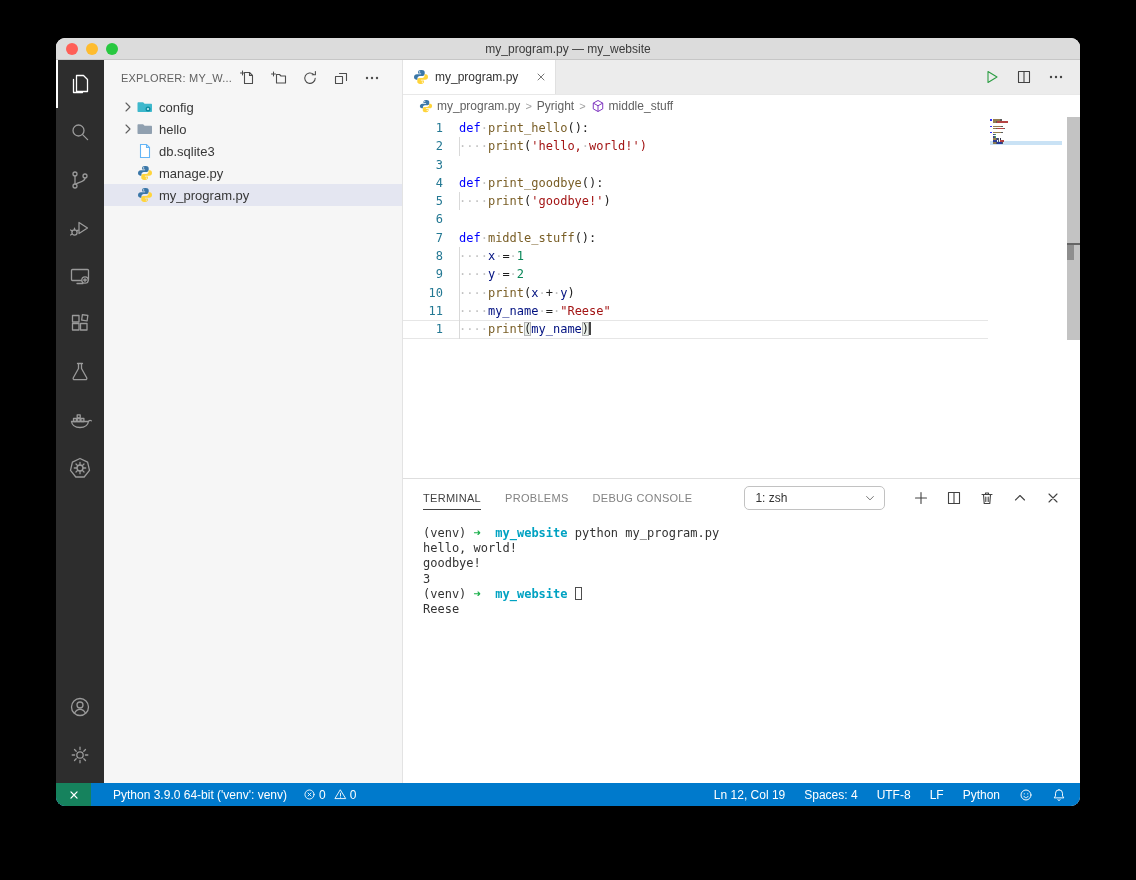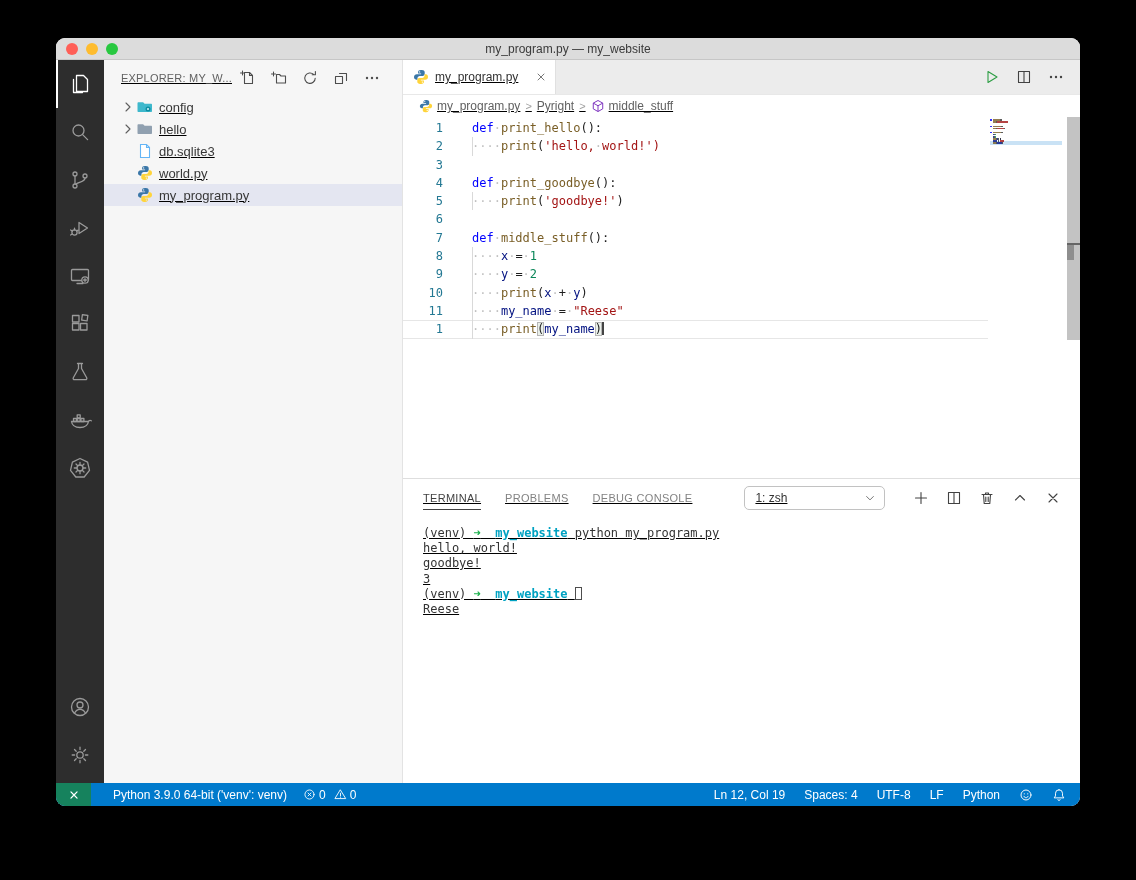--- a/index.html
+++ b/index.html
@@ -12,21 +12,21 @@
 
   
   .titlebar { height:22px; background:#dcdcdc; border-bottom:1px solid #c6c6c6;
               display:flex; align-items:center; justify-content:center; position:relative;
               font-size:12px; color:#3a3a3a; }
   .lights { position:absolute; left:10px; top:0; height:22px; display:flex; align-items:center; gap:8px; }
   .light { width:12px; height:12px; border-radius:50%; display:inline-block; }
   .l-red{ background:#ff5f57; } .l-yellow{ background:#febc2e; } .l-green{ background:#28c840; }
 
   
-  .body { position:absolute; top:22px; left:0; right:0; bottom:23px; display:flex;text-decoration:underline; }
+  .body { position:absolute; top:22px; left:0; right:0; bottom:23px; display:flex; }
 
   .activitybar { width:48px; background:#2d2d2d; display:flex; flex-direction:column; flex:none; }
   .ab-item { width:48px; height:48px; display:flex; align-items:center; justify-content:center;
              color:#9a9a9a; cursor:pointer; }
   .ab-item.active { color:#fff; box-shadow:inset 2px 0 0 #fff; }
   .ab-bottom { margin-top:auto; padding-bottom:4px; }
 
   
   .sidebar { width:299px; flex:none; background:#f6f6f6; border-right:1px solid #e3e3e3;
              display:flex; flex-direction:column; }
@@ -57,21 +57,21 @@
                  padding-left:16px; font-size:12px; color:#616161; background:#fff; white-space:nowrap; }
   .bc-sep { color:#9f9f9f; font-size:11px; }
   .bc-item { display:flex; align-items:center; gap:4px; cursor:pointer; }
 
   .code-area { flex:1; position:relative; overflow:hidden; background:#fff;
                font-family:"DejaVu Sans Mono", monospace; font-size:12px; }
   .lines { position:absolute; top:2px; left:0; right:92px; }
   .line { height:18.3px; line-height:18.3px; display:flex; white-space:pre; }
   .line.current { box-shadow:inset 0 1px 0 #e6e6e6, inset 0 -1px 0 #e6e6e6; }
   .ln { width:40px; text-align:right; color:#237893; flex:none; }
-  .lc { margin-left:29px; position:relative; white-space:pre; color:#1e1e1e;text-align:center; }
+  .lc { margin-left:16px; position:relative; white-space:pre; color:#1e1e1e;text-align:center; }
   .lc.guide::before { content:""; position:absolute; left:0; top:0; bottom:0; border-left:1px solid #d9d9d9; }
   .t-k{ color:#0000ff; } .t-f{ color:#795e26; } .t-s{ color:#a31515; }
   .t-n{ color:#098658; } .t-v{ color:#001080; } .t-p,.t-o{ color:#1e1e1e; }
   .t-w{ color:#c1c1c1; }
   .t-b{ color:#1e1e1e; background:#eaf0ea; box-shadow:inset 0 0 0 1px #b5b5b5; }
   .cursor-ed { display:inline-block; width:1.5px; height:13px; background:#444; vertical-align:-2px; }
 
   .minimap { position:absolute; top:2px; right:18px; width:72px; height:40px; overflow:hidden; }
   .mm-hl { position:absolute; left:0; right:0; height:3.6px; background:#c9e2f5; }
   .mm-row { position:relative; height:2.1px; display:flex; align-items:center; }
@@ -339,21 +339,21 @@
               <span>db.sqlite3</span>
             </div>
             <div class="tree-row">
               <span class="tree-chev"></span>
               <span class="tree-ic icon">
                 <svg viewBox="0 0 16 16">
                   <path fill="#3b77a8" d="M7.9 1C6 1 5.1 1.9 5.1 3.2v1.4h3v.7H3.8C2.2 5.3 1 6.4 1 8.1c0 1.2.6 2.6 2.3 2.6h1.2V9.2C4.5 8 5.5 7 6.8 7h3c1 0 1.9-.8 1.9-1.9V3.2C11.7 1.9 10.5 1 8.9 1zM6.6 2.2c.4 0 .7.3.7.7s-.3.7-.7.7-.7-.3-.7-.7.3-.7.7-.7z"></path>
                   <path fill="#ffd43b" d="M8.1 15c1.9 0 2.8-.9 2.8-2.2v-1.4h-3v-.7h4.3c1.6 0 2.8-1.1 2.8-2.8 0-1.2-.6-2.6-2.3-2.6h-1.2v1.5c0 1.2-1 2.2-2.3 2.2h-3c-1 0-1.9.8-1.9 1.9v1.9C4.3 14.1 5.5 15 7.1 15zm1.3-1.2c-.4 0-.7-.3-.7-.7s.3-.7.7-.7.7.3.7.7-.3.7-.7.7z"></path>
                 </svg>
               </span>
-              <span>world.py</span>
+              <span>manage.py</span>
             </div>
             <div class="tree-row selected">
               <span class="tree-chev"></span>
               <span class="tree-ic icon">
                 <svg viewBox="0 0 16 16">
                   <path fill="#3b77a8" d="M7.9 1C6 1 5.1 1.9 5.1 3.2v1.4h3v.7H3.8C2.2 5.3 1 6.4 1 8.1c0 1.2.6 2.6 2.3 2.6h1.2V9.2C4.5 8 5.5 7 6.8 7h3c1 0 1.9-.8 1.9-1.9V3.2C11.7 1.9 10.5 1 8.9 1zM6.6 2.2c.4 0 .7.3.7.7s-.3.7-.7.7-.7-.3-.7-.7.3-.7.7-.7z"></path>
                   <path fill="#ffd43b" d="M8.1 15c1.9 0 2.8-.9 2.8-2.2v-1.4h-3v-.7h4.3c1.6 0 2.8-1.1 2.8-2.8 0-1.2-.6-2.6-2.3-2.6h-1.2v1.5c0 1.2-1 2.2-2.3 2.2h-3c-1 0-1.9.8-1.9 1.9v1.9C4.3 14.1 5.5 15 7.1 15zm1.3-1.2c-.4 0-.7-.3-.7-.7s.3-.7.7-.7.7.3.7.7-.3.7-.7.7z"></path>
                 </svg>
               </span>
               <span>my_program.py</span>

